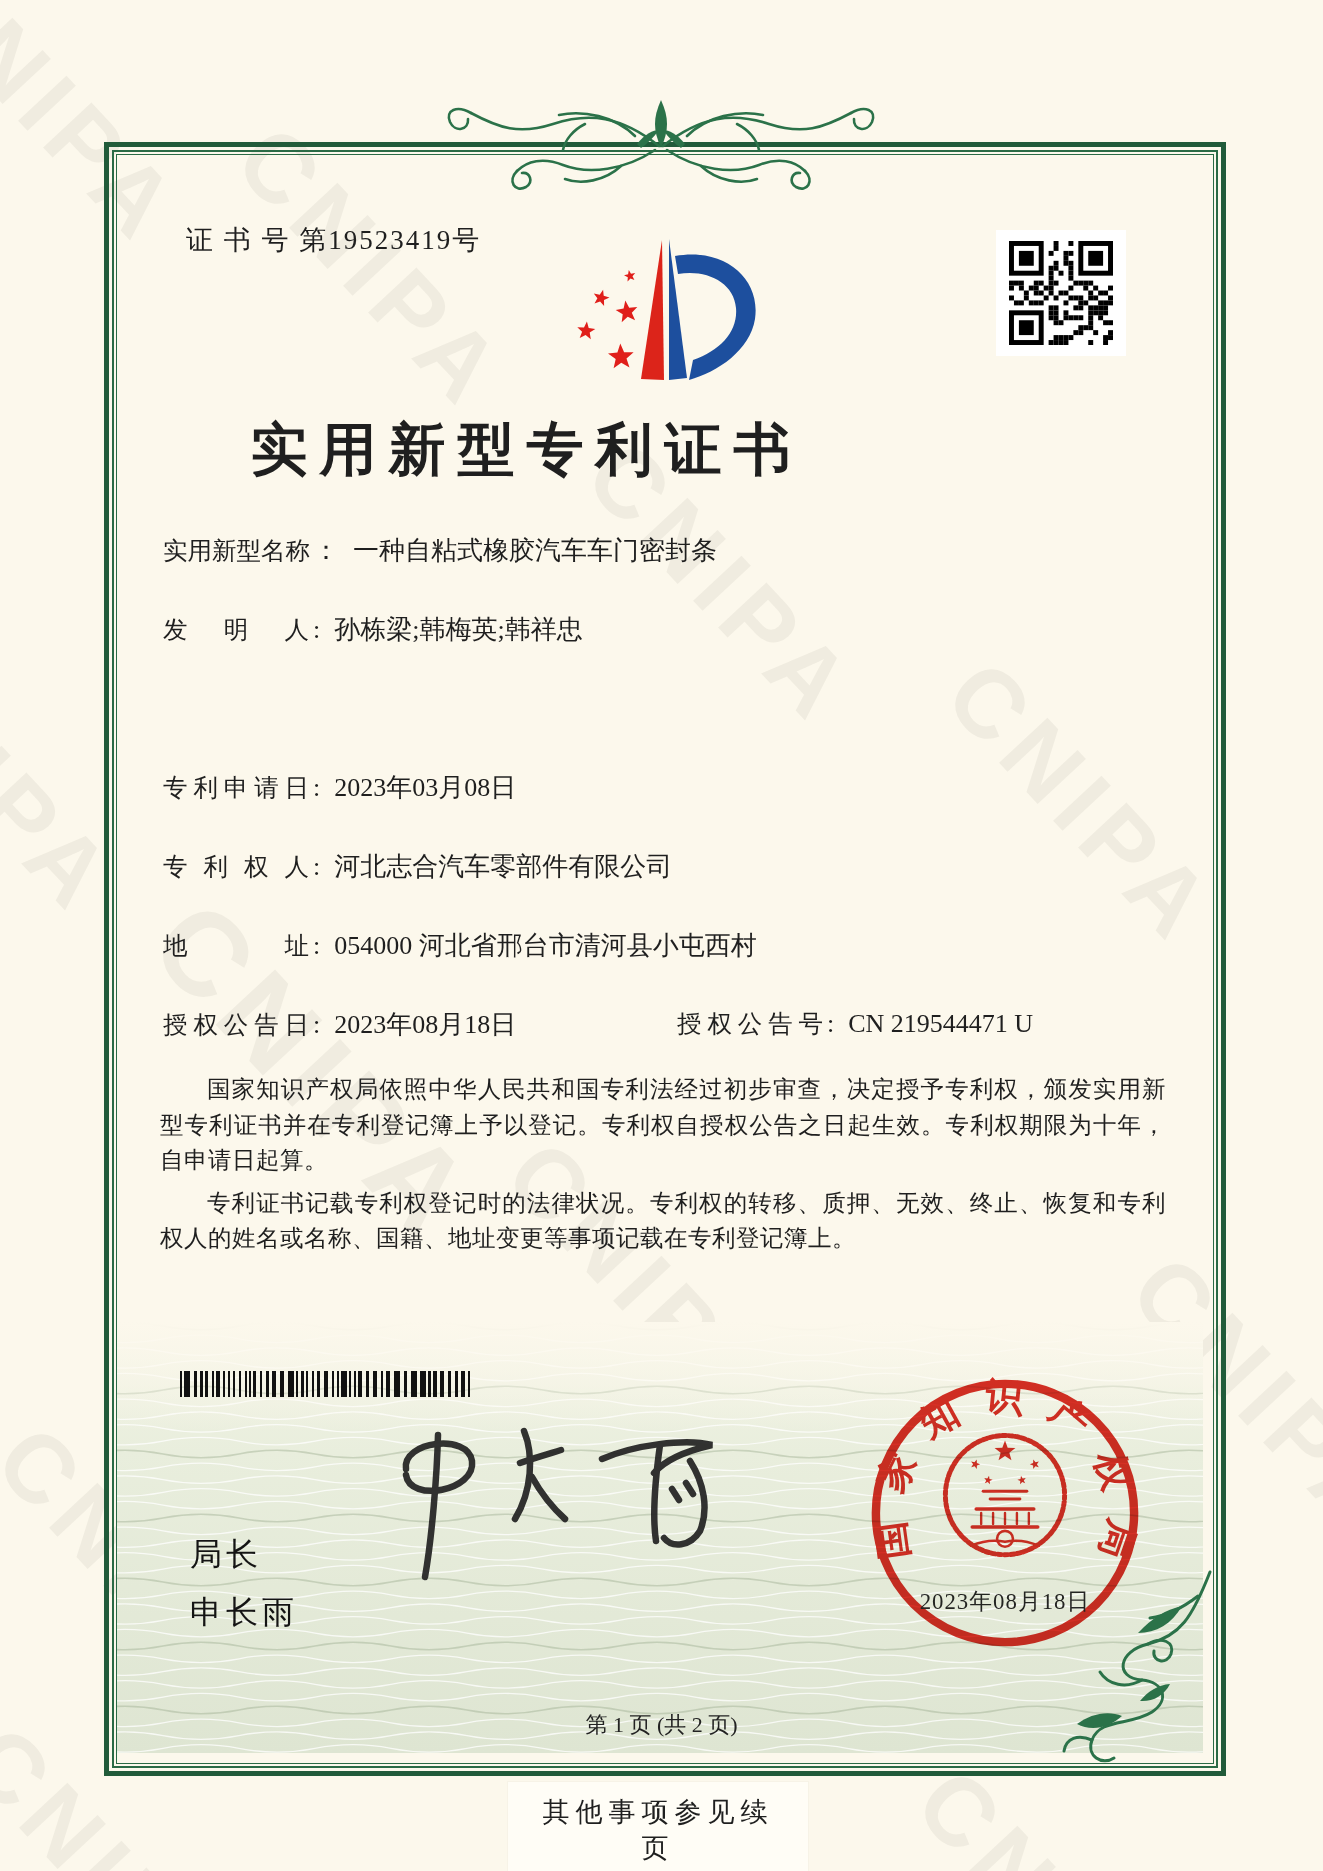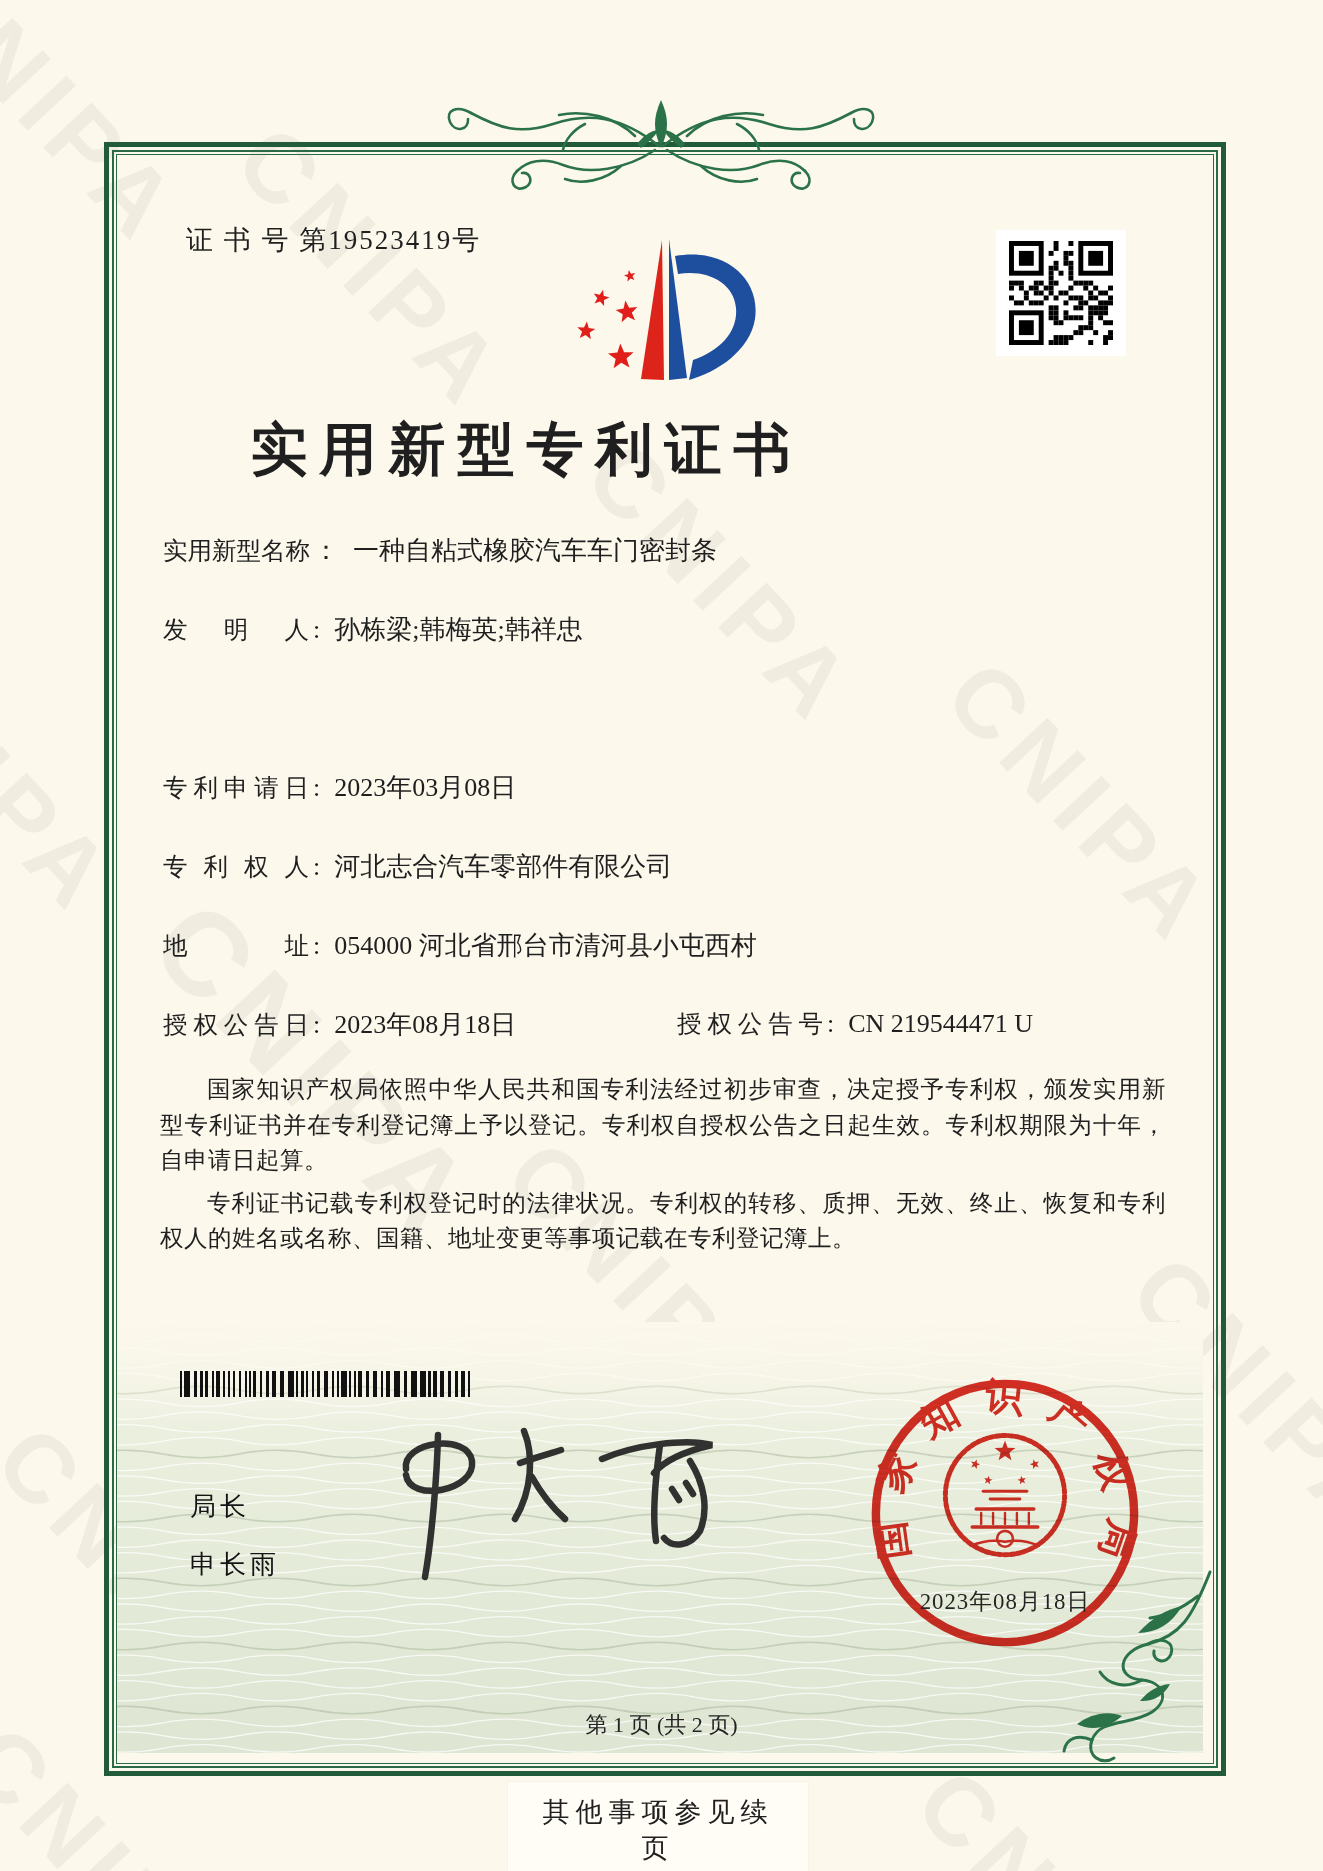--- a/index.html
+++ b/index.html
@@ -35,21 +35,21 @@
     font-size:57px;font-weight:bold;letter-spacing:12px;}
   .frow{position:absolute;left:163px;width:1040px;height:40px;font-size:26px;white-space:nowrap;}
   .flabel{display:inline-block;width:146px;font-size:24.5px;text-align:justify;text-align-last:justify;vertical-align:baseline;}
   .fsep{display:inline-block;margin:0 14px 0 4px;}
   .grant2{position:absolute;left:497px;top:0;margin-left:17px;}
   .paras{position:absolute;left:160px;top:1072px;width:1006px;font-size:23.5px;line-height:35.5px;
     text-align:justify;letter-spacing:0.5px;}
   .paras p{margin:0;text-indent:2em;}
   .paras p + p{margin-top:7px;}
   .signer{position:absolute;left:190px;font-family:"Liberation Sans","DejaVu Sans",sans-serif;
-    font-size:26px;letter-spacing:4px;color:#141414;}
+    font-size:32px;letter-spacing:4px;color:#141414;margin-top:44px;}
   .footer-page{position:absolute;left:0;top:1710px;width:1323px;text-align:center;font-size:22px;color:#222;}
   .note{position:absolute;left:508px;top:1782px;width:260px;padding:12px 20px;background:#fffdf6;
     text-align:center;font-size:27px;letter-spacing:6px;z-index:5;box-shadow:0 0 0 1px rgba(0,0,0,0.02);}
   .orn{z-index:5;pointer-events:none;}
   .sealwrap{z-index:6;opacity:0.95;mix-blend-mode:multiply;}
 </style>
 </head>
 <body>
 
 <div class="wm" style="left:-30px;top:-60px">CNIPA</div>

